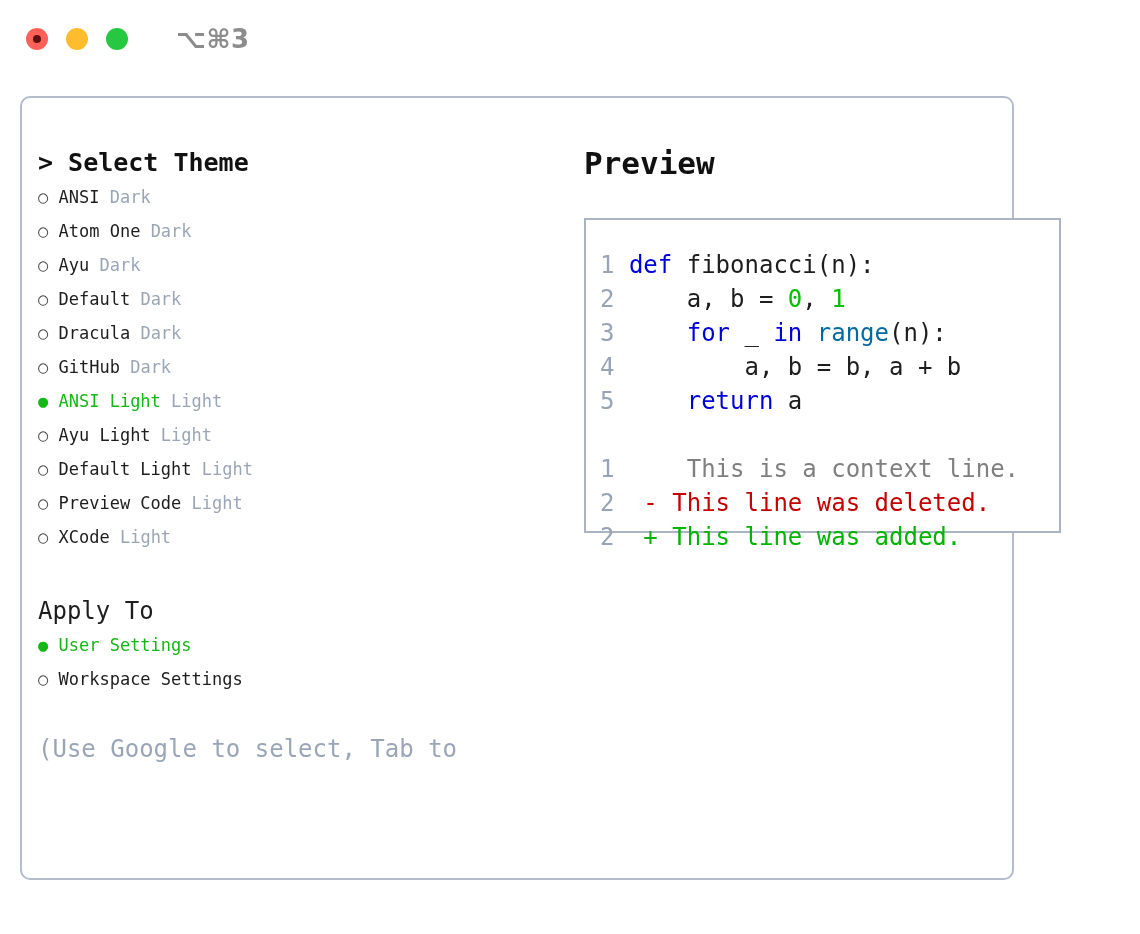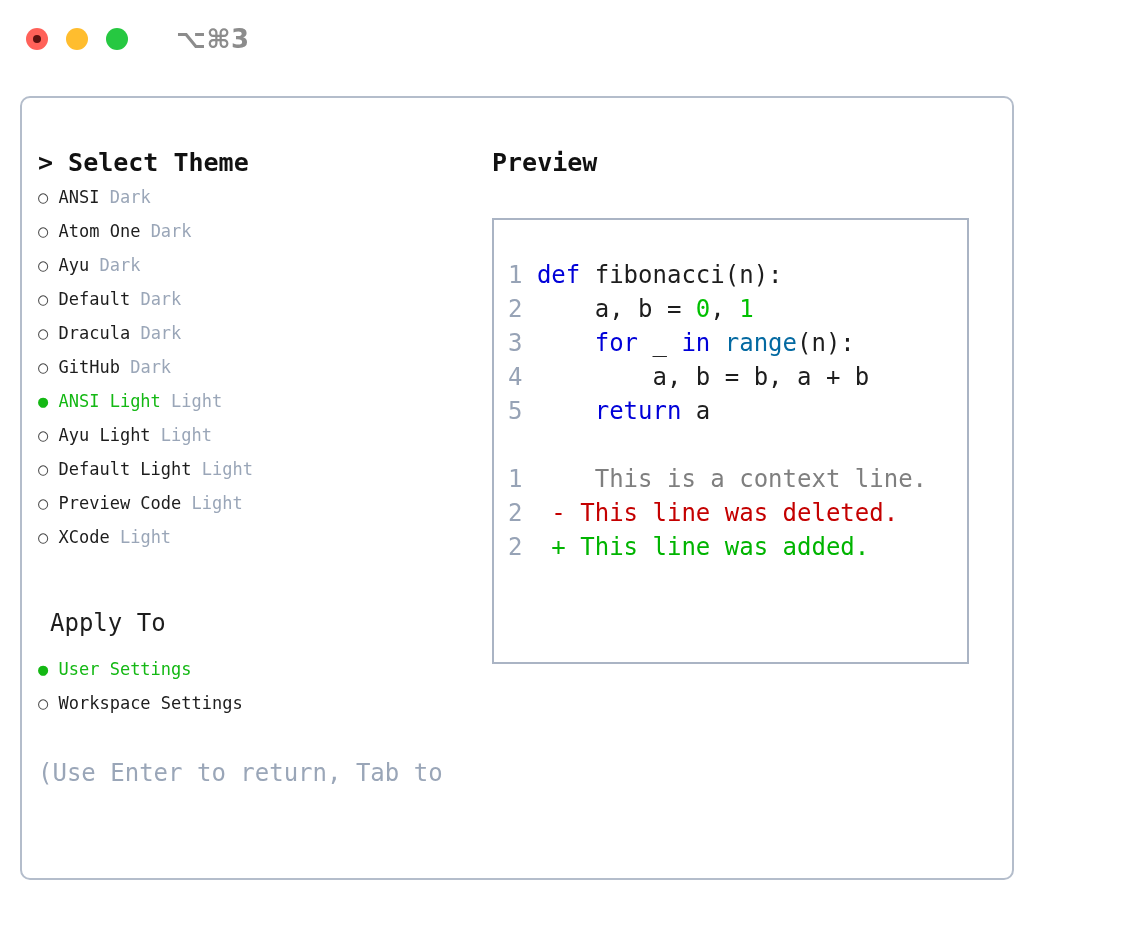--- a/index.html
+++ b/index.html
@@ -85,21 +85,21 @@
 
   #card-inner {
     position: absolute;
     left: 0; top: 0;
     width: 100%; height: 100%;
     display: flex;
   }
 
   
   #left-pane {
-    width: 470px;
+    width: 562px;
     padding: 48px 0 0 16px;
     box-sizing: border-box;
     flex: 0 0 auto;
   }
 
   .section-heading {
     font-size: 25px;
     font-weight: 700;
     color: #111111;
     line-height: 34px;
@@ -126,54 +126,54 @@
   .opt-row.selected .label { color: #14b814; }
   .opt-row .tag { color: #9aa6b8; }
 
   .group-gap { height: 40px; }
 
   .group-title {
     font-size: 24px;
     line-height: 34px;
     color: #1d1d1d;
     white-space: pre;
-    margin: 12px;
+    margin: 0;
   }
 
   #hint {
     margin-top: 36px;
     font-size: 24px;
     line-height: 34px;
     color: #9aa6b8;
     width: 420px;
   }
 
   
   #right-pane {
     flex: 1 1 auto;
     padding: 48px 0 0 0;
     box-sizing: border-box;
   }
 
   #preview-title {
-    font-size: 25px;
+    font-size: 31px;
     line-height: 34px;
     color: #111111;
     font-weight: 700;
     margin: 0 0 38px 0;
     white-space: pre;
   }
 
   #preview-box {
     width: 477px;
-    height: 446px;
+    height: 315px;
     box-sizing: border-box;
     border: 2px solid #aab4c4;
     background: #ffffff;
-    padding: 38px 0 0 14px;
+    padding: 28px 0 0 14px;
   }
 
   .code-line {
     font-size: 24px;
     line-height: 34px;
     white-space: pre;
     color: #1d1d1d;
   }
   .ln {
     color: #97a3b6;
@@ -230,21 +230,21 @@
         <div class="group-gap"></div>
 
         <div class="group-title"><span>Apply To</span></div>
 
         <ul class="opt-list" id="apply-list">
             <li class="opt-row selected"><span class="marker">●</span> <span class="label">User Settings</span></li>
             <li class="opt-row"><span class="marker">○</span> <span class="label">Workspace Settings</span></li>
           </ul>
 
         <div id="hint">
-          <div>(Use Enter to return, Tab to</div>
+          <div>(Use Google to select, Tab to</div>
         </div>
       </div>
 
       <div id="right-pane">
         <div id="preview-title">Preview</div>
 
         <div id="preview-box">
           <div id="code-block">
               <div class="code-line"><span class="ln">1</span> <span class="kw">def</span><span class="plain"> fibonacci(n):</span></div>
               <div class="code-line"><span class="ln">2</span> <span class="plain">    a, b = </span><span class="num">0</span><span class="plain">, </span><span class="num">1</span></div>

